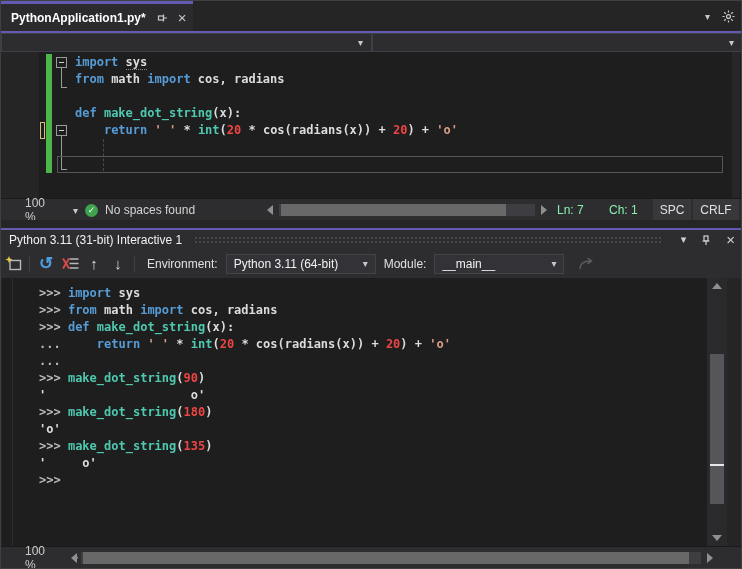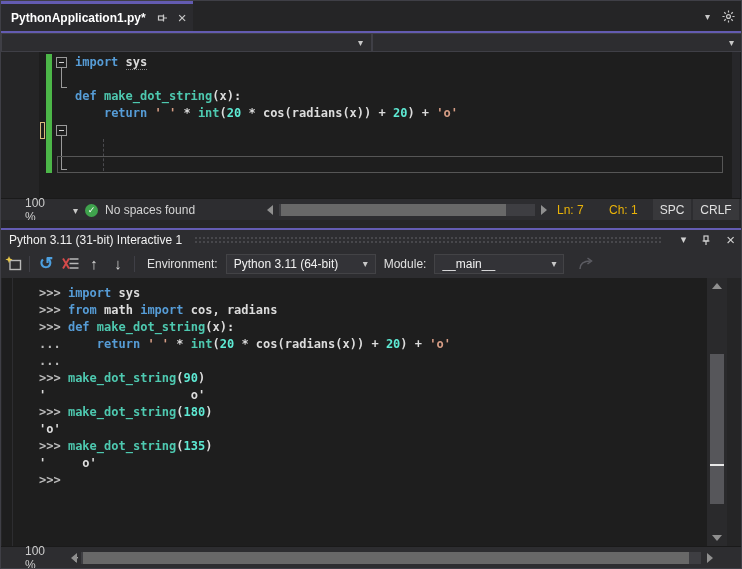--- a/index.html
+++ b/index.html
@@ -39,39 +39,39 @@
     background:#1e1e1e; border:1px solid #9a9a9a;
   }
   .fold-box::after { content:""; position:absolute; left:2px; top:4px; width:5px; height:1px; background:#d0d0d0; }
   .fold-conn { position:absolute; left:60px; width:6px; border-left:1px solid #9a9a9a; border-bottom:1px solid #9a9a9a; }
   .indent-guide { position:absolute; left:102px; width:1px; border-left:1px dashed #4a4a4e; }
   .code, .icode { position:absolute; font-family:"DejaVu Sans Mono", monospace; font-size:12px; font-weight:700; }
   .code { left:74px; top:2px; }
   .cl { height:17px; line-height:17px; white-space:pre; }
   .cur-line { position:absolute; left:56px; right:20px; top:104px; height:17px; border:1px solid #565656; }
   .tok-kw{color:#569CD6} .tok-fn{color:#4EC9B0} .tok-str{color:#D69D85}
-  .tok-num{color:#5eead4} .tok-com{color:#57A64A} .tok-pl{color:#DCDCDC}
+  .tok-num{color:#ef4444} .tok-com{color:#57A64A} .tok-pl{color:#DCDCDC}
   .tok-prompt{color:#BBBBBB} .tok-out{color:#DCDCDC}
   .tok-und{color:#DCDCDC; border-bottom:1px dotted #8a8a8a}
   
   .estatus { position:absolute; left:0; top:197px; width:742px; height:22px; background:#2d2d30; border-top:1px solid #1a1a1a; }
   .estatus > *, .twstatus > * { position:absolute; top:0; height:22px; display:flex; align-items:center; }
   .zoom-sel { left:0; width:66px; padding:0 24px; gap:28px; }
   .zoom-sel .chev { margin-left:auto; }
   .check-dot { width:13px; height:13px; border-radius:50%; background:#3FA34D; color:#ffffff; font-size:9px;
     display:flex; align-items:center; justify-content:center; }
   .issues { left:84px; gap:7px; color:#d4d4d4; }
   .tri-left { width:0;height:0;border-top:5px solid transparent;border-bottom:5px solid transparent;border-right:6px solid #8f8f8f; }
   .tri-right { width:0;height:0;border-top:5px solid transparent;border-bottom:5px solid transparent;border-left:6px solid #8f8f8f; }
   .tri-up { width:0;height:0;border-left:5px solid transparent;border-right:5px solid transparent;border-bottom:6px solid #8f8f8f; }
   .tri-down { width:0;height:0;border-left:5px solid transparent;border-right:5px solid transparent;border-top:6px solid #8f8f8f; }
   .arrbox { justify-content:center; width:14px; cursor:default; }
   .track { top:5px !important; height:12px !important; background:#3e3e42; }
   .thumb { position:absolute; top:0; height:12px; background:#686868; }
-  .stat-txt { color:#eab308; }
+  .stat-txt { color:#86efac; }
   .stat-cell { background:#38383b; justify-content:center; color:#e0e0e0; }
   
   .splitter { position:absolute; left:0; top:219px; width:742px; height:8px; background:#252526; }
   
   .toolwin { position:absolute; left:0; top:227px; width:742px; height:342px; background:#252526; }
   .twtitle { position:absolute; left:0; top:2px; width:742px; height:19px; background:#2d2d30;
     display:flex; align-items:center; padding:0 8px; gap:8px; }
   .twtitle .ttext { color:#f1f1f1; white-space:nowrap; }
   .grip { flex:1; height:7px; margin:0 4px;
     background-image:radial-gradient(circle, #47474b 1px, transparent 1.3px);
@@ -153,20 +153,21 @@
     <div class="ed-right-strip"></div>
     <div class="chg-green"></div>
     <div class="chg-yellow"></div>
     <div class="fold-box" style="top:5px"></div>
     <div class="fold-conn" style="top:16px;height:20px"></div>
     <div class="fold-box" style="top:73px"></div>
     <div class="fold-conn" style="top:84px;height:34px"></div>
     <div class="indent-guide" style="top:87px;height:32px"></div>
     <div class="code">
         <div class="cl"><span class="tok-kw">import</span><span class="tok-pl"> </span><span class="tok-und">sys</span></div>
+        <div class="cl"><span class="tok-kw">from</span><span class="tok-pl"> math </span><span class="tok-kw">import</span><span class="tok-pl"> cos, radians</span></div>
         <div class="cl"></div>
         <div class="cl"><span class="tok-kw">def</span><span class="tok-pl"> </span><span class="tok-fn">make_dot_string</span><span class="tok-pl">(x):</span></div>
         <div class="cl"><span class="tok-pl">    </span><span class="tok-kw">return</span><span class="tok-pl"> </span><span class="tok-str">' '</span><span class="tok-pl"> * </span><span class="tok-fn">int</span><span class="tok-pl">(</span><span class="tok-num">20</span><span class="tok-pl"> * cos(radians(x)) + </span><span class="tok-num">20</span><span class="tok-pl">) + </span><span class="tok-str">'o'</span></div>
         <div class="cl"></div>
       </div>
     <div class="cur-line"></div>
   </div>
 
   <div class="estatus">
     <div class="zoom-sel">

